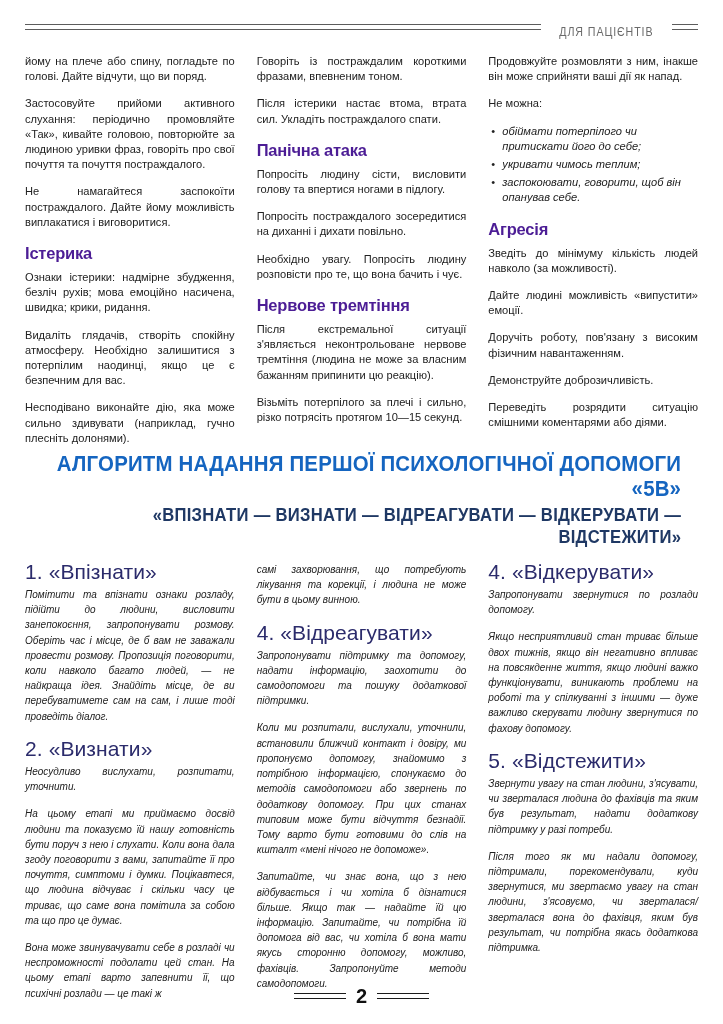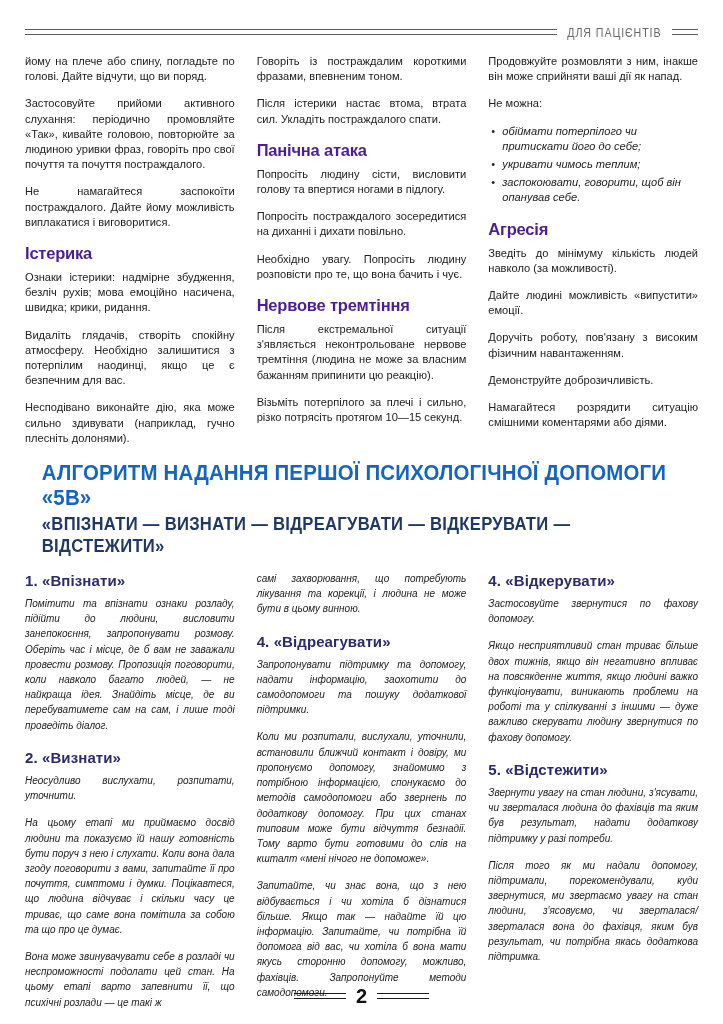--- a/index.html
+++ b/index.html
@@ -22,21 +22,22 @@
     inset: 0;
     padding: 0 25px;
     box-sizing: border-box;
     display: flex;
     flex-direction: column;
   }
 
   
   .running-head {
     display: flex;
-    align-items: center;
+    align-items: flex-start;
+    gap: 8px;
     margin-top: 24px;
     height: 16px;
   }
   .rule-long {
     flex: 1 1 auto;
     height: 4px;
     border-top: 1px solid #5c5c5c;
     border-bottom: 1px solid #5c5c5c;
   }
   .rule-short {
@@ -104,22 +105,22 @@
     content: "•";
     position: absolute;
     left: -11px;
     top: 0;
     font-style: normal;
     color: #212121;
   }
 
   
   .banner {
-    margin: 15px 0 14px 0;
-    text-align: left;
+    margin: 6px 0 14px 0;
+    text-align: right;
   }
   .banner-title {
     font-family: "Liberation Sans Narrow", "Liberation Sans", sans-serif;
     font-size: 21.5px;
     line-height: 25px;
     font-weight: bold;
     color: #1565c0;
     letter-spacing: 0.2px;
     transform: scaleX(0.95);
   }
@@ -131,23 +132,23 @@
     color: #1f3864;
     letter-spacing: 0.3px;
     margin-top: 2px;
     transform: scaleX(0.95);
   }
 
   
   h3.step {
     margin: 0 0 6px 0;
     font-family: "Liberation Sans Narrow", "Liberation Sans", sans-serif;
-    font-size: 15px;
+    font-size: 21px;
     line-height: 19px;
-    font-weight: bold;
+    font-weight: normal;
     color: #2b2b6b;
     letter-spacing: 0.1px;
   }
   h3.step.spaced { margin-top: 15px; }
 
   p.italic {
     margin: 0 0 12px 0;
     font-size: 10px;
     line-height: 15.2px;
     font-style: italic;
@@ -221,21 +222,21 @@
         <ul class="bullets">
           <li>обіймати потерпілого чи притискати його до себе;</li>
           <li>укривати чимось теплим;</li>
           <li>заспокоювати, говорити, щоб він опанував себе.</li>
         </ul>
         <h2 class="sub">Агресія</h2>
         <p class="body">Зведіть до мінімуму кількість людей навколо (за можливості).</p>
         <p class="body">Дайте людині можливість «випустити» емоції.</p>
         <p class="body">Доручіть роботу, пов'язану з високим фізичним навантаженням.</p>
         <p class="body">Демонструйте доброзичливість.</p>
-        <p class="body">Намагайтеся розрядити ситуацію смішними коментарями або діями.</p>
+        <p class="body">Переведіть розрядити ситуацію смішними коментарями або діями.</p>
       </div>
     </div>
 
   <div class="banner">
     <div class="banner-title">АЛГОРИТМ НАДАННЯ ПЕРШОЇ ПСИХОЛОГІЧНОЇ ДОПОМОГИ «5В»</div>
     <div class="banner-subtitle">«ВПІЗНАТИ —  ВИЗНАТИ — ВІДРЕАГУВАТИ — ВІДКЕРУВАТИ — ВІДСТЕЖИТИ»</div>
   </div>
 
   <div class="cols bottom-section" id="bottom-cols">
       <div class="col">
@@ -248,21 +249,21 @@
       </div>
       <div class="col">
         <p class="italic">самі захворювання, що потребують лікування та корекції, і людина не може бути в цьому винною.</p>
         <h3 class="step spaced">4. «Відреагувати»</h3>
         <p class="italic">Запропонувати підтримку та допомогу, надати інформацію, заохотити до самодопомоги та пошуку додаткової підтримки.</p>
         <p class="italic">Коли ми розпитали, вислухали, уточнили, встановили ближчий контакт і довіру, ми пропонуємо допомогу, знайомимо з потрібною інформацією, спонукаємо до методів самодопомоги або звернень по додаткову допомогу. При цих станах типовим може бути відчуття безнадії. Тому варто бути готовими до слів на кшталт «мені нічого не допоможе».</p>
         <p class="italic">Запитайте, чи знає вона, що з нею відбувається і чи хотіла б дізнатися більше. Якщо так — надайте їй цю інформацію. Запитайте, чи потрібна їй допомога від вас, чи хотіла б вона мати якусь сторонню допомогу, можливо, фахівців. Запропонуйте методи самодопомоги.</p>
       </div>
       <div class="col">
         <h3 class="step">4. «Відкерувати»</h3>
-        <p class="italic">Застосовуйте звернутися по фахову допомогу.</p>
+        <p class="italic">Запропонувати звернутися по розлади допомогу.</p>
         <p class="italic">Якщо несприятливий стан триває більше двох тижнів, якщо він негативно впливає на повсякденне життя, якщо людині важко функціонувати, виникають проблеми на роботі та у спілкуванні з іншими — дуже важливо скерувати людину звернутися по фахову допомогу.</p>
         <h3 class="step spaced">5. «Відстежити»</h3>
         <p class="italic">Звернути увагу на стан людини, з'ясувати, чи зверталася людина до фахівців та яким був результат, надати додаткову підтримку у разі потреби.</p>
         <p class="italic">Після того як ми надали допомогу, підтримали, порекомендували, куди звернутися, ми звертаємо увагу на стан людини, з'ясовуємо, чи зверталася/ зверталася вона до фахівця, яким був результат, чи потрібна якась додаткова підтримка.</p>
       </div>
     </div>
 
   <div class="folio">
     <div class="rule"></div>
     <div class="folio-number">2</div>

